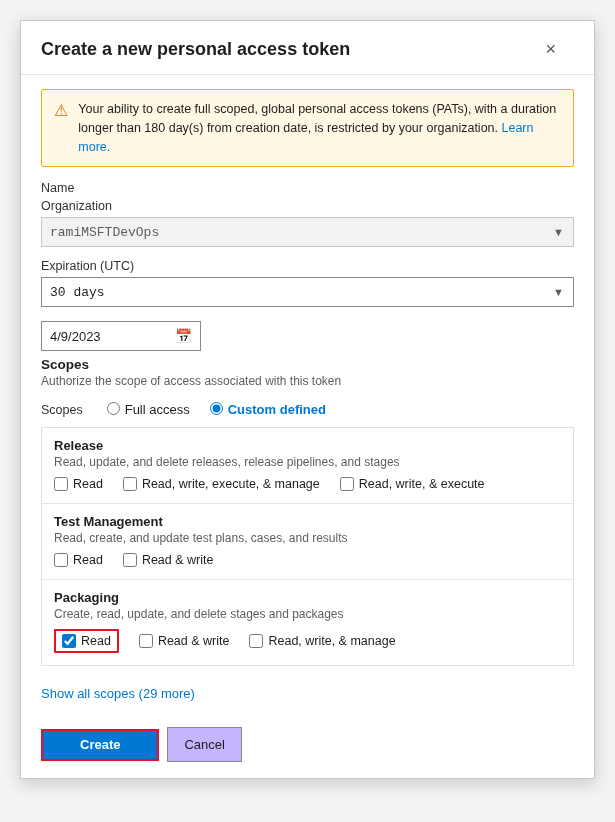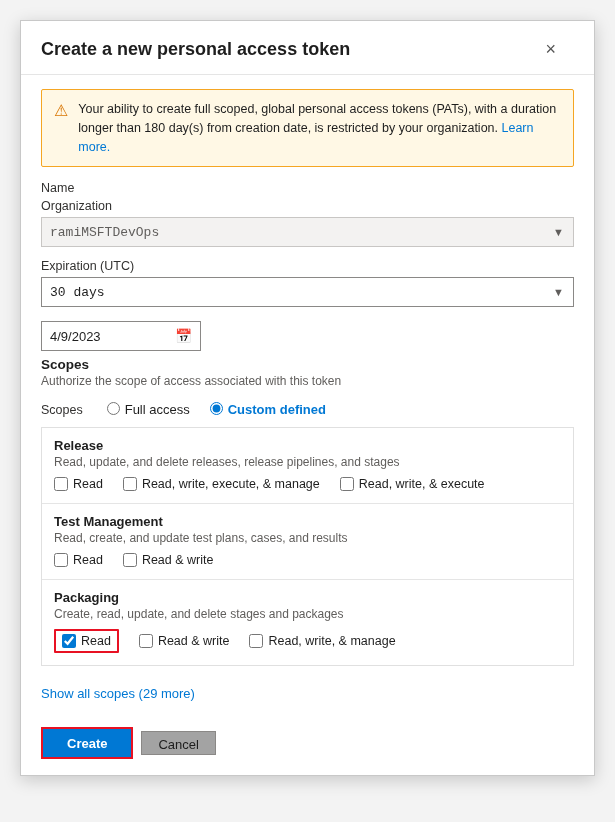--- a/index.html
+++ b/index.html
@@ -230,34 +230,34 @@
     .footer-row {
       display: flex;
       gap: 8px;
       align-items: center;
       margin-top: 4px;
     }
     .btn-primary {
       background: #0078d4;
       color: #fff;
       border: 2px solid #e81123;
-      padding: 5px 24px;
+      padding: 5px 37px;
       font-size: 13px;
       cursor: pointer;
       font-weight: 600;
       height: 32px;
     }
     .btn-secondary {
-      background: #a3a3a3;
+      background: #c4b5fd;
       color: #1e1e1e;
       border: 1px solid #8a8886;
       padding: 5px 16px;
       font-size: 13px;
       cursor: pointer;
-      height: 24px;
+      height: 35px;
     }
     
     .cb-checked {
       accent-color: #0078d4;
     }
   </style>
 </head>
 <body>
 
 <div class="dialog">

